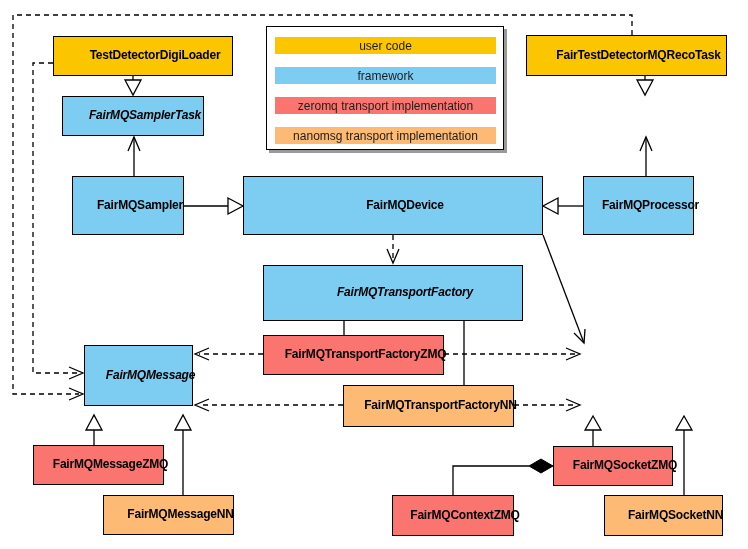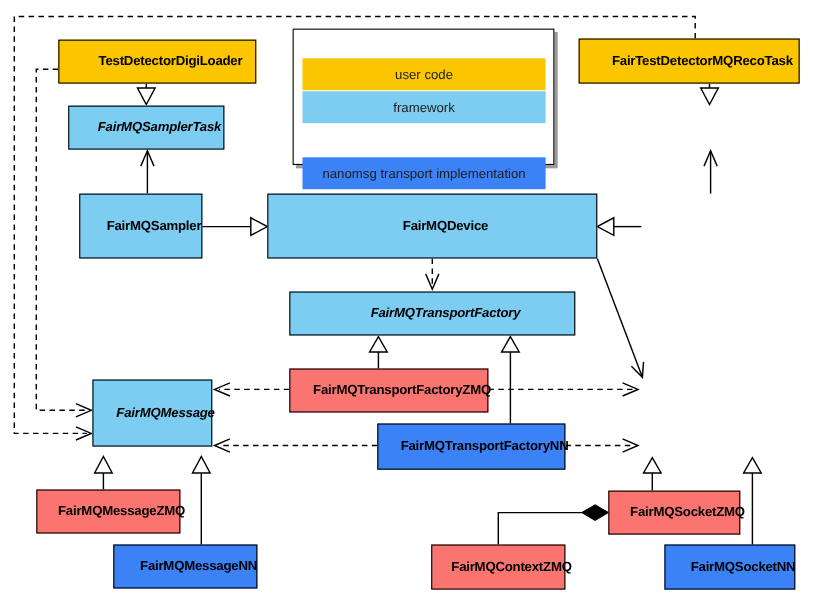--- a/index.html
+++ b/index.html
@@ -10,26 +10,26 @@
   svg.edges .dash{stroke-dasharray:5 4;}
   svg.edges .tri{fill:#fff;stroke:#000;stroke-width:1.3;}
   svg.edges .diamond{fill:#000;stroke:#000;}
   .node{position:absolute;box-sizing:border-box;border:1.4px solid #000;
         display:flex;align-items:center;justify-content:center;text-align:center;
         font-weight:bold;font-size:12px;letter-spacing:-0.2px;color:#000;line-height:1.1;padding-left:24px;}
   .abstract{font-style:italic;}
   .fill-user{background:#FBC500;}
   .fill-fw{background:#7CCDF1;text-align:center;}
   .fill-zmq{background:#FA7570;}
-  .fill-nn{background:#3b82f6;}
+  .fill-nn{background:#fdba74;}
   .legend{position:absolute;left:266px;top:26px;width:238px;height:124px;box-sizing:border-box;
           background:#fff;border:1.5px solid #000;box-shadow:3px 3px 0 #9a9a9a;}
-  .legend-bar{position:absolute;left:8px;width:221px;height:29px;
+  .legend-bar{position:absolute;left:8px;width:221px;height:17px;
               display:flex;align-items:center;justify-content:center;
-              font-size:12px;color:#1d1d1d;font-weight:normal;margin-top:16px;}
+              font-size:12px;color:#1d1d1d;font-weight:normal;}
 </style>
 </head>
 <body>
 
 <div class="stage">
 
   <svg class="edges" viewBox="0 0 748 549">
 
     <g>
       <line x1="133" y1="76" x2="133" y2="81"></line>
@@ -116,29 +116,31 @@
 
     <g>
       <polyline points="453,495 453,466 529,466"></polyline>
       <polygon class="diamond" points="529,466 541,459 553,466 541,473"></polygon>
     </g>
   </svg>
 
   <div class="legend">
     <div class="legend-bar fill-user" style="top:10px">user code</div>
     <div class="legend-bar fill-fw" style="top:40px">framework</div>
+    <div class="legend-bar fill-zmq" style="top:70px">zeromq transport implementation</div>
     <div class="legend-bar fill-nn" style="top:100px">nanomsg transport implementation</div>
   </div>
 
   <div class="node fill-user" style="left:53px;top:36px;width:180px;height:40px">TestDetectorDigiLoader</div>
   <div class="node fill-fw abstract" style="left:62px;top:96px;width:142px;height:40px">FairMQSamplerTask</div>
   <div class="node fill-fw" style="left:72px;top:176px;width:112px;height:59px">FairMQSampler</div>
   <div class="node fill-user" style="left:526px;top:35px;width:201px;height:41px">FairTestDetectorMQRecoTask</div>
+  <div class="node fill-fw" style="left:583px;top:176px;width:111px;height:59px">FairMQProcessor</div>
   <div class="node fill-fw" style="left:243px;top:176px;width:300px;height:59px">FairMQDevice</div>
-  <div class="node fill-fw abstract" style="left:263px;top:265px;width:260px;height:40px">FairMQTransportFactory</div>
+  <div class="node fill-fw abstract" style="left:263px;top:265px;width:260px;height:56px">FairMQTransportFactory</div>
   <div class="node fill-zmq" style="left:263px;top:335px;width:181px;height:40px">FairMQTransportFactoryZMQ</div>
   <div class="node fill-nn" style="left:343px;top:385px;width:171px;height:42px">FairMQTransportFactoryNN</div>
   <div class="node fill-fw abstract" style="left:84px;top:345px;width:109px;height:61px">FairMQMessage</div>
   <div class="node fill-zmq" style="left:33px;top:445px;width:131px;height:40px">FairMQMessageZMQ</div>
   <div class="node fill-nn" style="left:103px;top:495px;width:131px;height:40px">FairMQMessageNN</div>
   <div class="node fill-zmq" style="left:392px;top:495px;width:122px;height:41px">FairMQContextZMQ</div>
   <div class="node fill-zmq" style="left:553px;top:446px;width:120px;height:40px">FairMQSocketZMQ</div>
   <div class="node fill-nn" style="left:604px;top:495px;width:119px;height:41px">FairMQSocketNN</div>
 
 </div>

